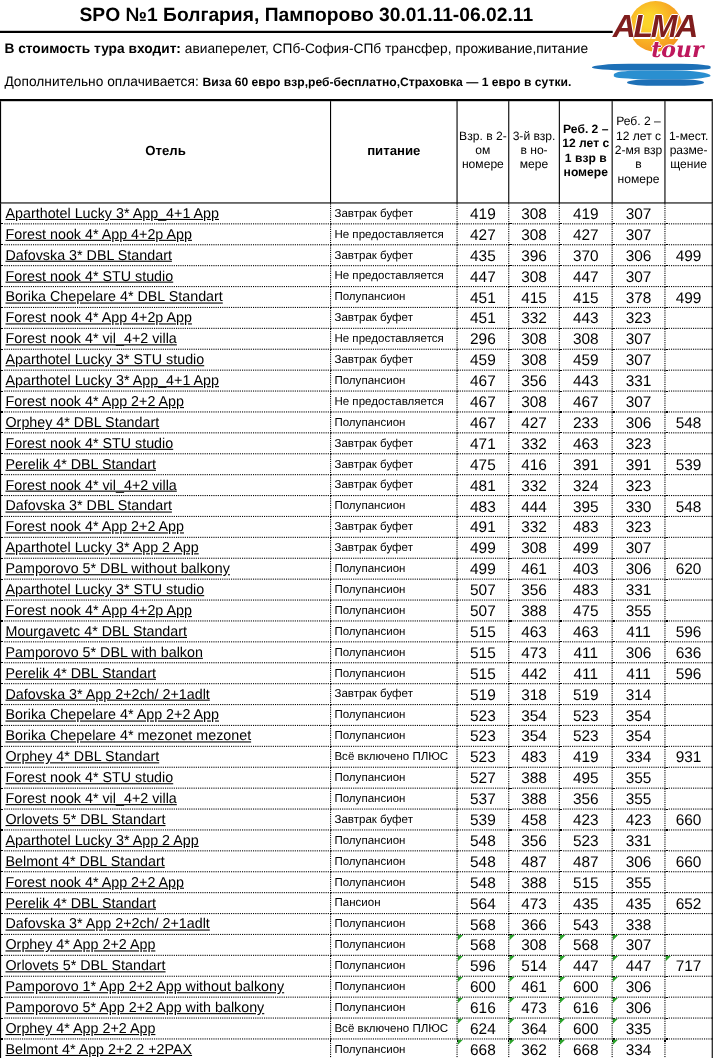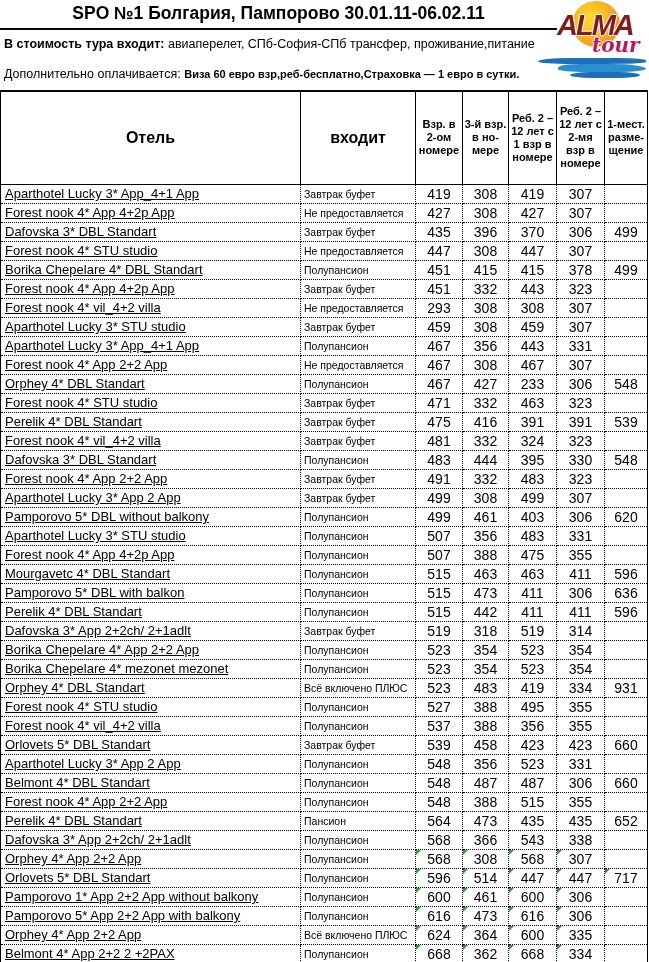--- a/index.html
+++ b/index.html
@@ -29,24 +29,24 @@
   .logo .wave1 { position:absolute; bottom:15px; left:-18px; width:108px; height:6px; background:#1d70b7;
                  border-radius:50% 40% 60% 50%/90% 70% 50% 70%; }
   .logo .wave2 { position:absolute; bottom:7px; left:2px; width:88px; height:8px; background:#2a8fd0;
                  border-radius:40% 60% 50% 50%/70% 90% 60% 50%; }
   .logo .wave3 { position:absolute; bottom:1px; left:14px; width:70px; height:6px; background:#1d70b7;
                  border-radius:50%/80%; }
 
   
   table.price { border-collapse:collapse; table-layout:fixed; width:647px; margin-top:9px;
                 border:1px solid #000; border-top:2px solid #000; }
-  thead th { border:1px solid #000; font-size:11px; font-weight:bold; line-height:13px;
+  thead th { border:1px solid #000; font-size:11px; font-weight:normal; line-height:13px;
              height:93px; vertical-align:middle; text-align:center; padding:0 1px; }
   thead th.b { font-weight:bold; }
-  thead th.hotel-h, thead th.meal-h { font-weight:bold; font-size:16px; }
+  thead th.hotel-h, thead th.meal-h { font-weight:bold; font-size:12px; }
   tbody td { border:1px dotted #000; height:19px; vertical-align:middle; position:relative;
              overflow:hidden; white-space:nowrap; }
   td.hotel { font-size:13px; padding-left:4px;text-decoration:underline; }
   td.meal  { font-size:10.5px; padding-left:3px; }
   td.num   { font-size:14px; text-align:center; }
   .mark { position:absolute; top:0; left:0; width:0; height:0;
           border-top:5px solid var(--mark-color,#2aa12a); border-right:5px solid transparent; }
 </style>
 </head>
 <body style="--mark-color: #2aa12a;">
@@ -80,21 +80,21 @@
         <col style="width:115px">
         <col style="width:47px">
       <col style="width:46px">
         <col style="width:48px">
         <col style="width:48px">
         <col style="width:43px">
     </colgroup>
     <thead>
       <tr>
         <th class="hotel-h">Отель</th>
-        <th class="meal-h">входит</th>
+        <th class="meal-h">питание</th>
         <th>Взр. в 2-ом номере</th>
         <th>3-й взр. в но-мере</th>
         <th class="b">Реб. 2 – 12 лет с 1 взр в номере</th>
         <th>Реб. 2 – 12 лет с 2-мя взр в номере</th>
         <th>1-мест. разме-щение</th>
       </tr>
     </thead>
     <tbody>
         <tr>
           <td class="hotel">Aparthotel Lucky 3* App_4+1 App</td>
@@ -146,21 +146,21 @@
           <td class="meal">Завтрак буфет</td>
           <td class="num">451</td>
           <td class="num">332</td>
           <td class="num">443</td>
           <td class="num">323</td>
           <td class="num"></td>
         </tr>
         <tr>
           <td class="hotel">Forest nook 4* vil_4+2 villa</td>
           <td class="meal">Не предоставляется</td>
-          <td class="num">293</td>
+          <td class="num">296</td>
           <td class="num">308</td>
           <td class="num">308</td>
           <td class="num">307</td>
           <td class="num"></td>
         </tr>
         <tr>
           <td class="hotel">Aparthotel Lucky 3* STU studio</td>
           <td class="meal">Завтрак буфет</td>
           <td class="num">459</td>
           <td class="num">308</td>

